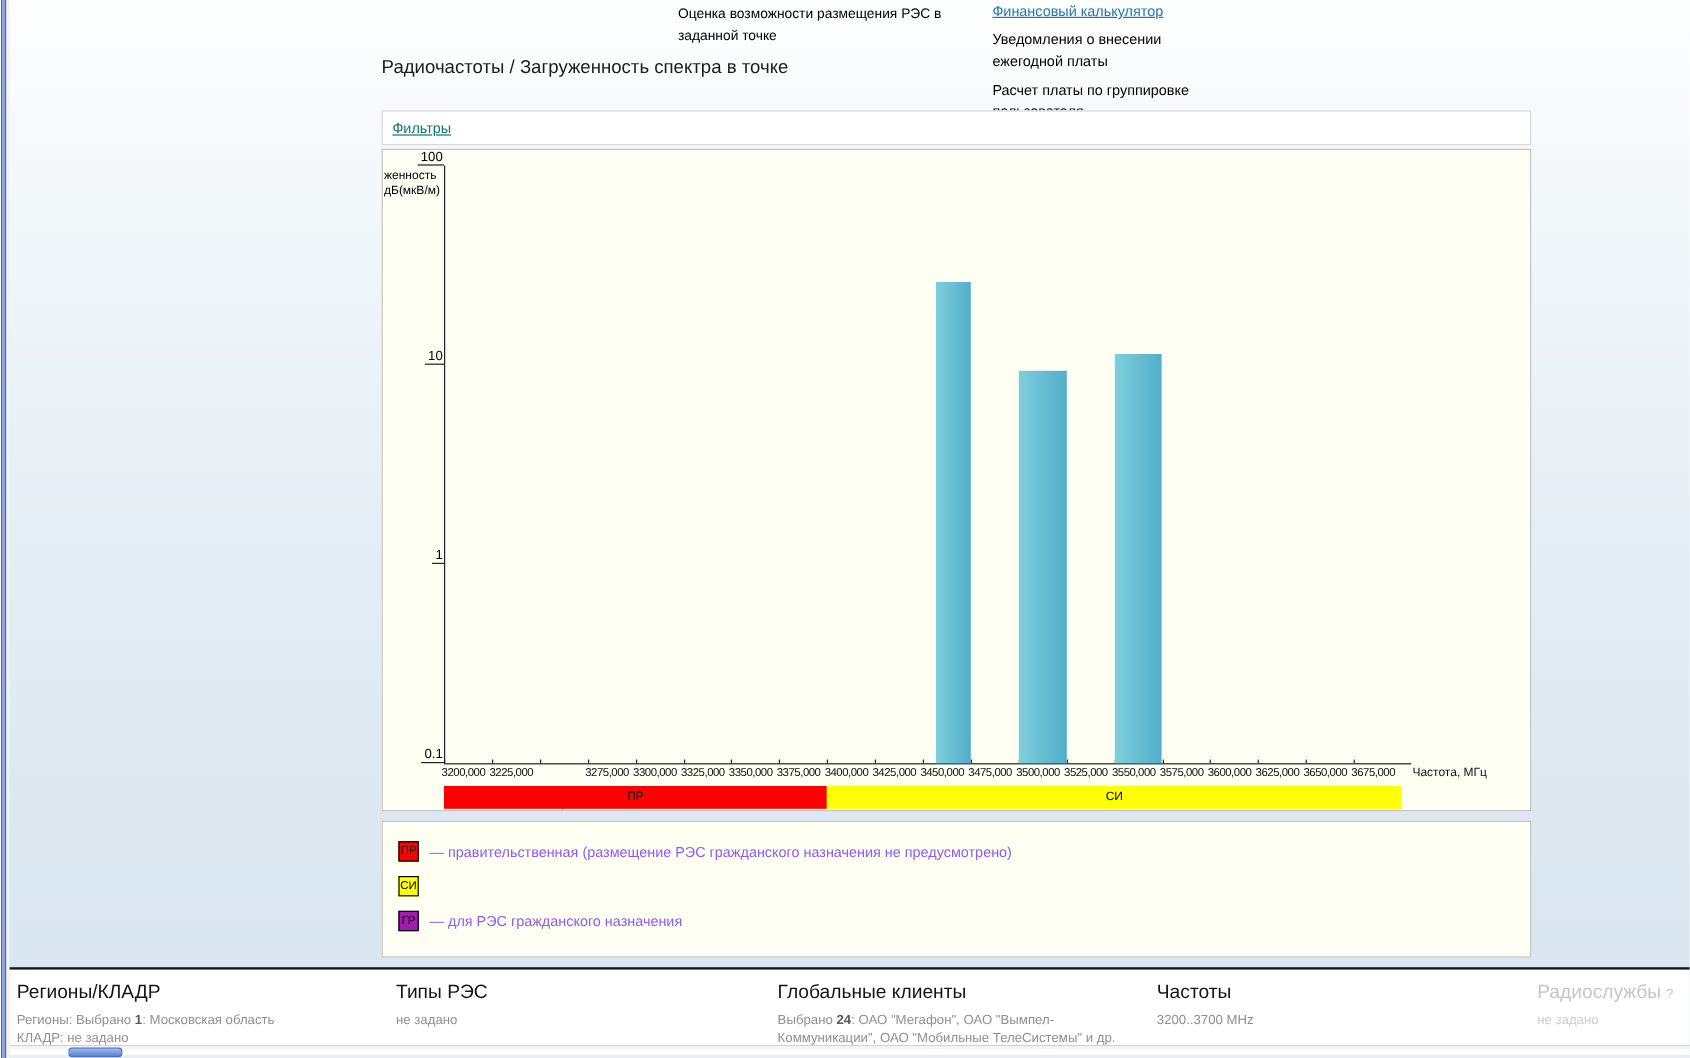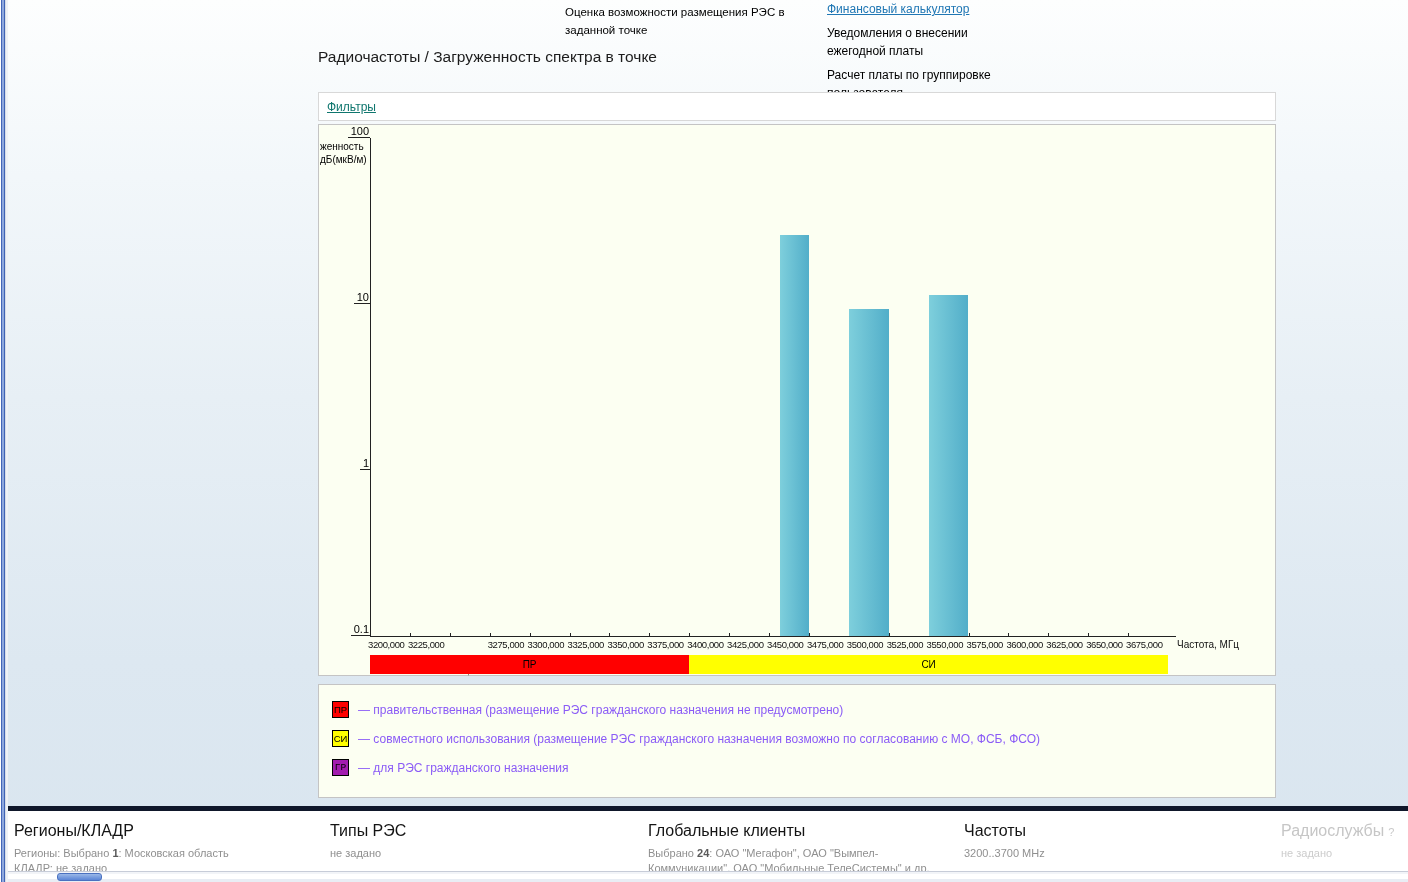--- a/index.html
+++ b/index.html
@@ -34,21 +34,21 @@
   .xlab { position:absolute; top:514px; font-size:9.5px; letter-spacing:-0.4px; white-space:nowrap; color:#111; }
   .xaxis-title { position:absolute; top:514px; font-size:10px; color:#111; white-space:nowrap; }
   .bar { position:absolute; }
   .band { position:absolute; top:530px; height:19px; text-align:center; font-size:10px; line-height:19px; color:#000; }
   
   .legend-panel { position:absolute; left:318px; top:684px; width:958px; height:114px; background:#fcfff2; border:1px solid #c4c4c4; padding:16px 0 0 13px; display:flex; flex-direction:column; gap:12px; }
   .lrow { display:flex; align-items:center; gap:9px; }
   .sw { width:17px; height:17px; border:1px solid #000; font-size:9.5px; color:#000; display:flex; align-items:center; justify-content:center; flex:none; }
   .ldesc { font-size:12px; color:#8b5cf6; }
   
-  .footer { position:absolute; left:8px; top:806px; width:1400px; height:65px; background:#fff; border-top:5px solid #0f172a; }
+  .footer { position:absolute; left:8px; top:806px; width:1400px; height:65px; background:#fff; border-top:2px solid #0f172a; }
   .fcol { position:absolute; top:11px; }
   .ftitle { font-size:16px; color:#141414; cursor:pointer; }
   .fsub { font-size:11px; color:#8f8f8f; margin-top:6px; line-height:1.4; }
   .fsub b { color:#5a5a5a; }
   .fcol-disabled .ftitle { color:#c6c6c6; cursor:default; }
   .fcol-disabled .fsub { color:#cccccc; }
   .help-q { font-size:11px; color:#c9c9c9; margin-left:4px; cursor:pointer; }
   
   .bottom-strip { position:absolute; left:8px; top:871px; width:1400px; height:11px;
     background: linear-gradient(180deg,#c7ccd8 0 1px,#f2f4f8 1px 3px,#ffffff 3px 8px,#e9edf4 8px 11px); }
@@ -132,24 +132,23 @@
     </div>
 </div>
 
 <div class="legend-panel">
   <div class="lrow">
     <div class="sw" style="background: rgb(255, 0, 0);">ПР</div>
     <div class="ldesc">— правительственная (размещение РЭС гражданского назначения не предусмотрено)</div>
   </div>
   <div class="lrow">
     <div class="sw" style="background: rgb(255, 255, 0);">СИ</div>
-    <div class="ldesc">— совместного использования (размещение РЭС гражданского назначения возможно по согласованию с МО, ФСБ, ФСО)</div>
   </div>
   <div class="lrow">
-    <div class="sw" style="background: #a21caf; font-family: Liberation Mono, monospace;">ГР</div>
+    <div class="sw" style="background: #a21caf;">ГР</div>
     <div class="ldesc">— для РЭС гражданского назначения</div>
   </div>
 </div>
 
 <div class="footer">
   <div class="fcol" style="left:6px; width:300px;">
     <div class="ftitle">Регионы/КЛАДР</div>
     <div class="fsub">
       <span>Регионы: Выбрано </span><b>1</b><span>: Московская область</span><br>
       <span>КЛАДР: не задано</span>

